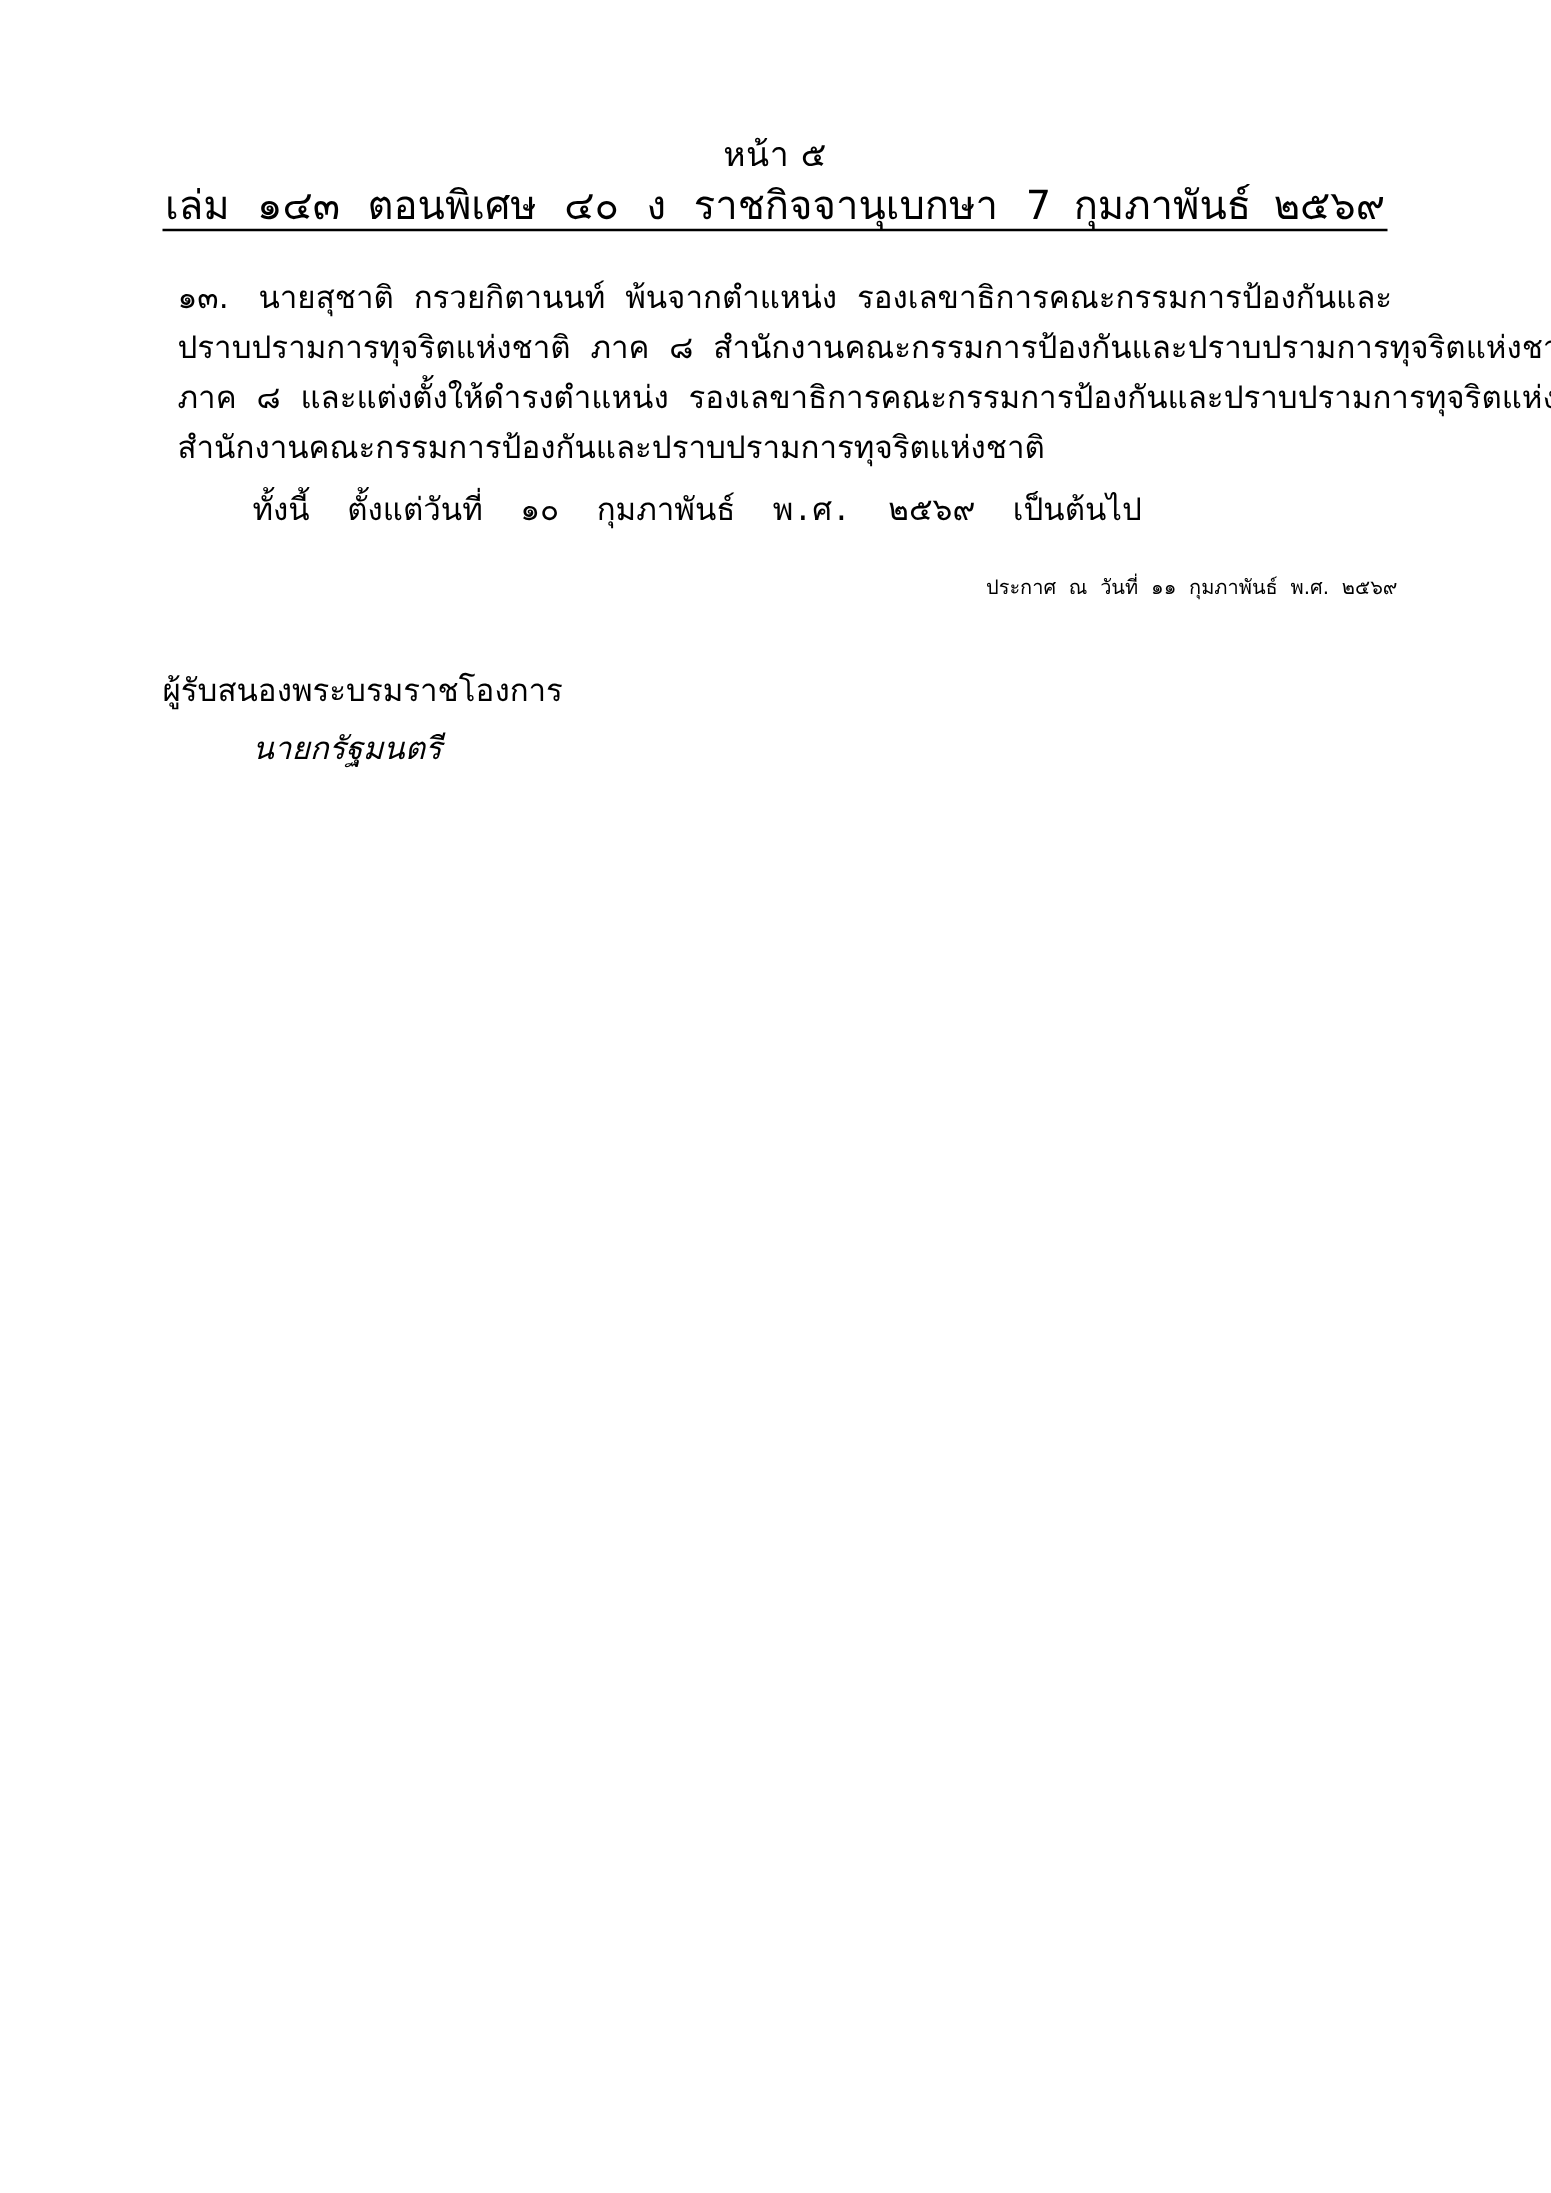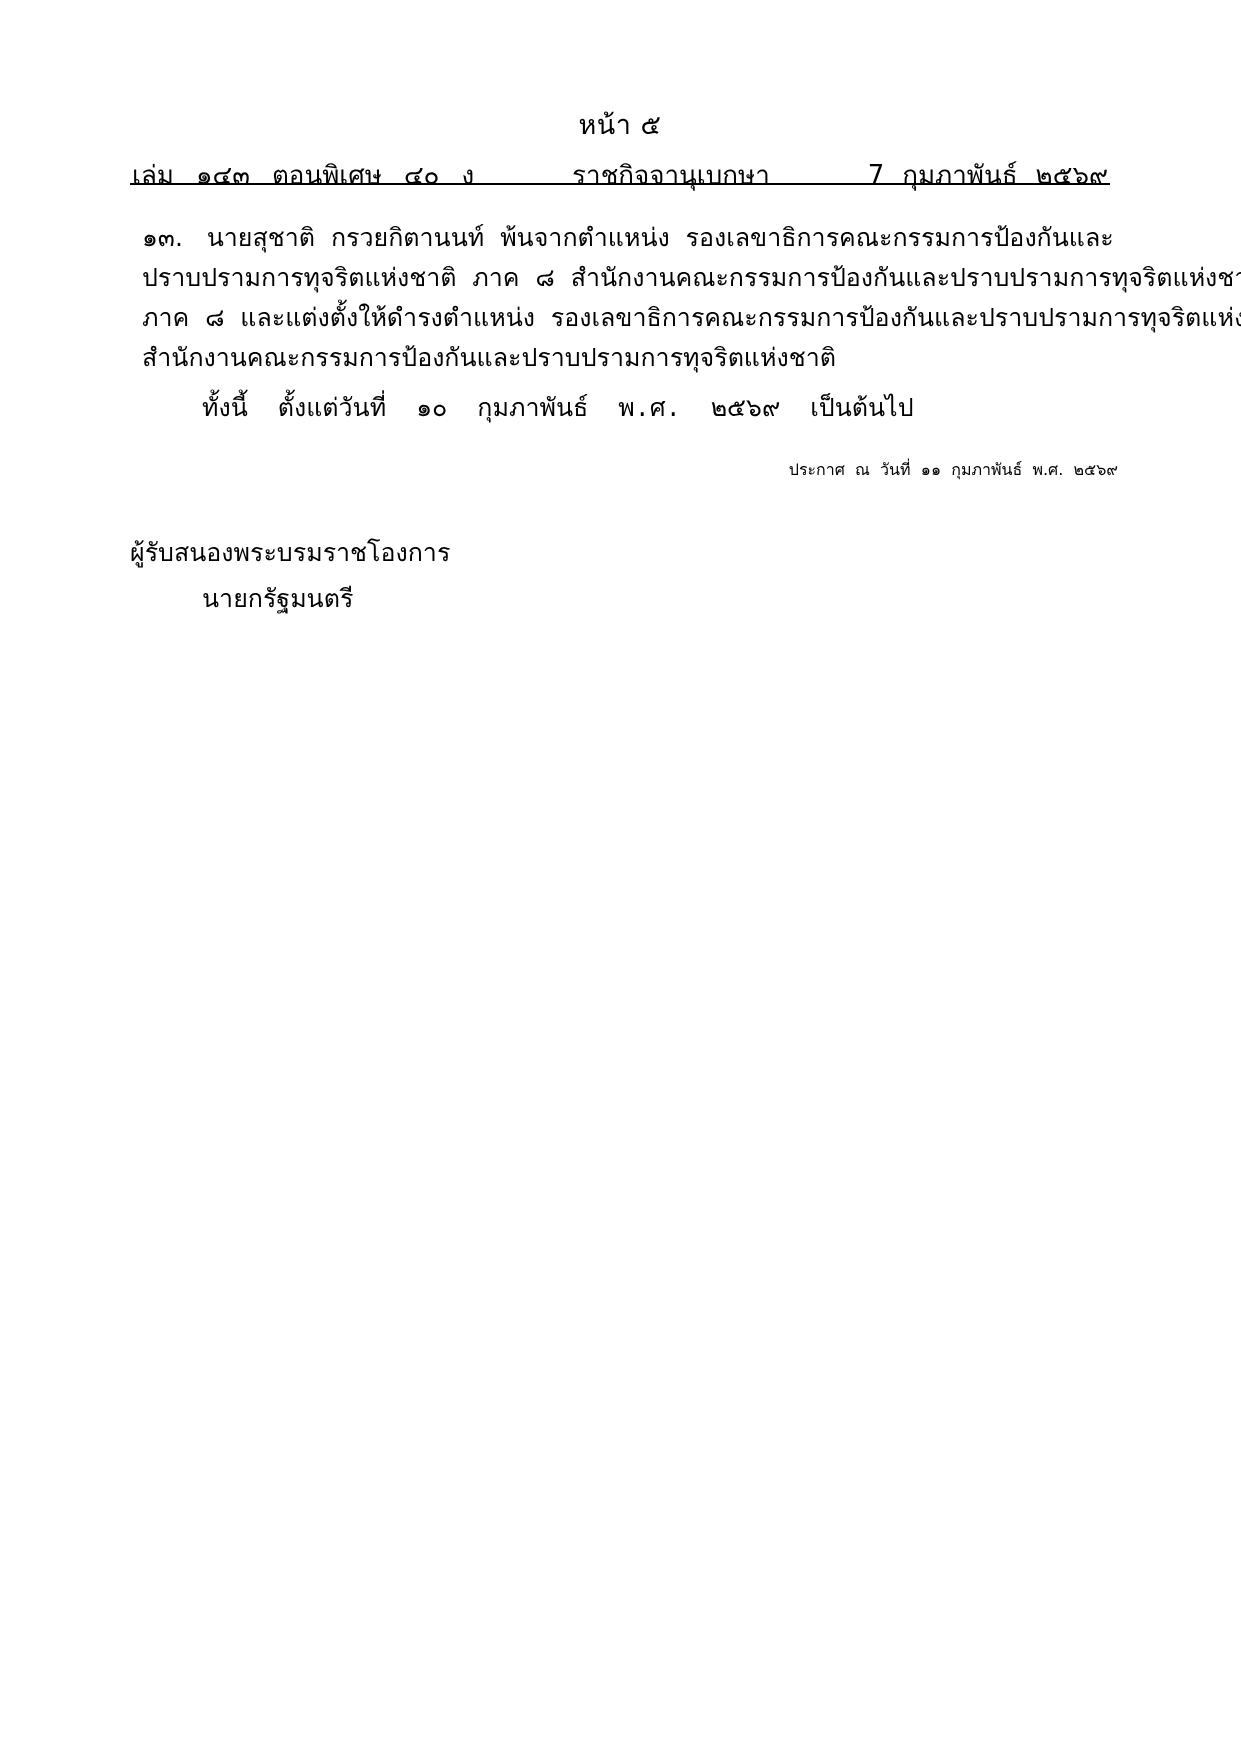--- a/index.html
+++ b/index.html
@@ -34,21 +34,21 @@
   .header-page-no {
     text-align: center;
     font-size: 27px;
     line-height: 34px;
     letter-spacing: 0.5px;
   }
   .header-row {
     display: flex;
     align-items: baseline;
     justify-content: space-between;
-    font-size: 26px;
+    font-size: 32px;
     line-height: 36px;
     margin-top: 4px;
     padding: 0 2px;
   }
   .header-left {
     display: flex;
     align-items: baseline;
     white-space: pre;
   }
   .header-left span { margin-right: 22px; }
@@ -56,21 +56,21 @@
   .header-center {
     flex: 0 0 auto;
     white-space: pre;
   }
   .header-right {
     display: flex;
     align-items: baseline;
     white-space: pre;
   }
   .header-right span { margin-right: 18px; }
-  .header-right span:last-child { margin-right: 0; margin-top: 11px; }
+  .header-right span:last-child { margin-right: 0; }
   .header-rule {
     position: absolute;
     left: 130px;
     top: 183px;
     width: 980px;
     height: 2px;
     background: #000000;
   }
 
   
@@ -117,21 +117,21 @@
   .countersign {
     position: absolute;
     left: 130px;
     top: 530px;
     width: 980px;
     font-size: 25px;
     line-height: 46px;
   }
   .countersign .l1 { white-space: pre; }
   .countersign .l2 { white-space: pre; padding-left: 52px; }
-  .countersign .l3 { white-space: pre; padding-left: 72px; }
+  .countersign .l3 { white-space: pre; padding-left: 72px; font-style: italic; }
 </style>
 </head>
 <body>
 
 <div class="page">
 
   <div class="header">
     <div class="header-page-no">หน้า  ๕</div>
     <div class="header-row">
       <div class="header-left">

